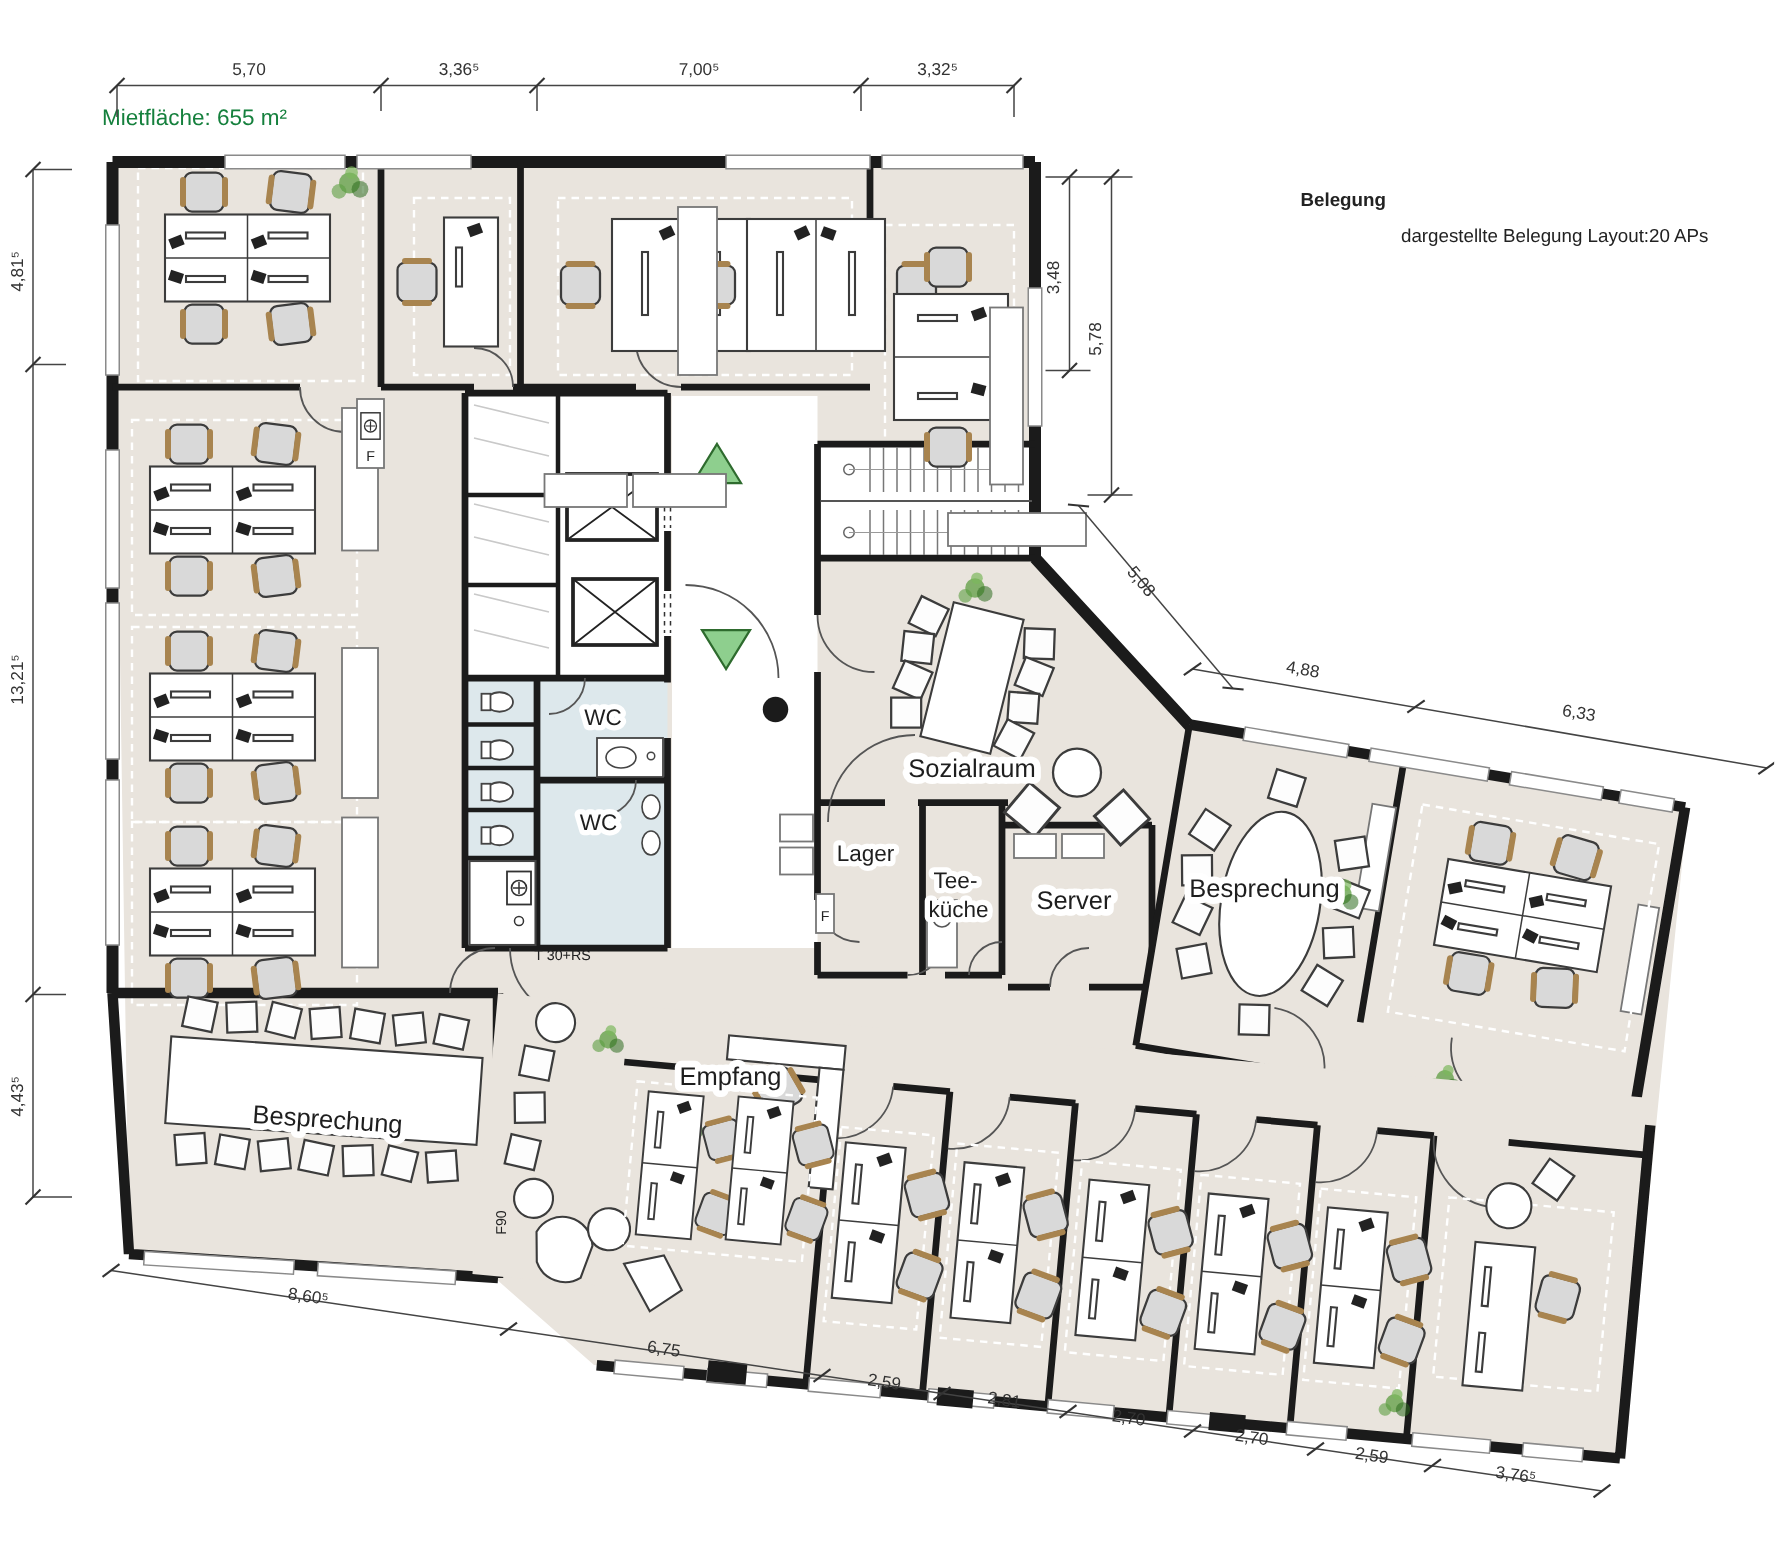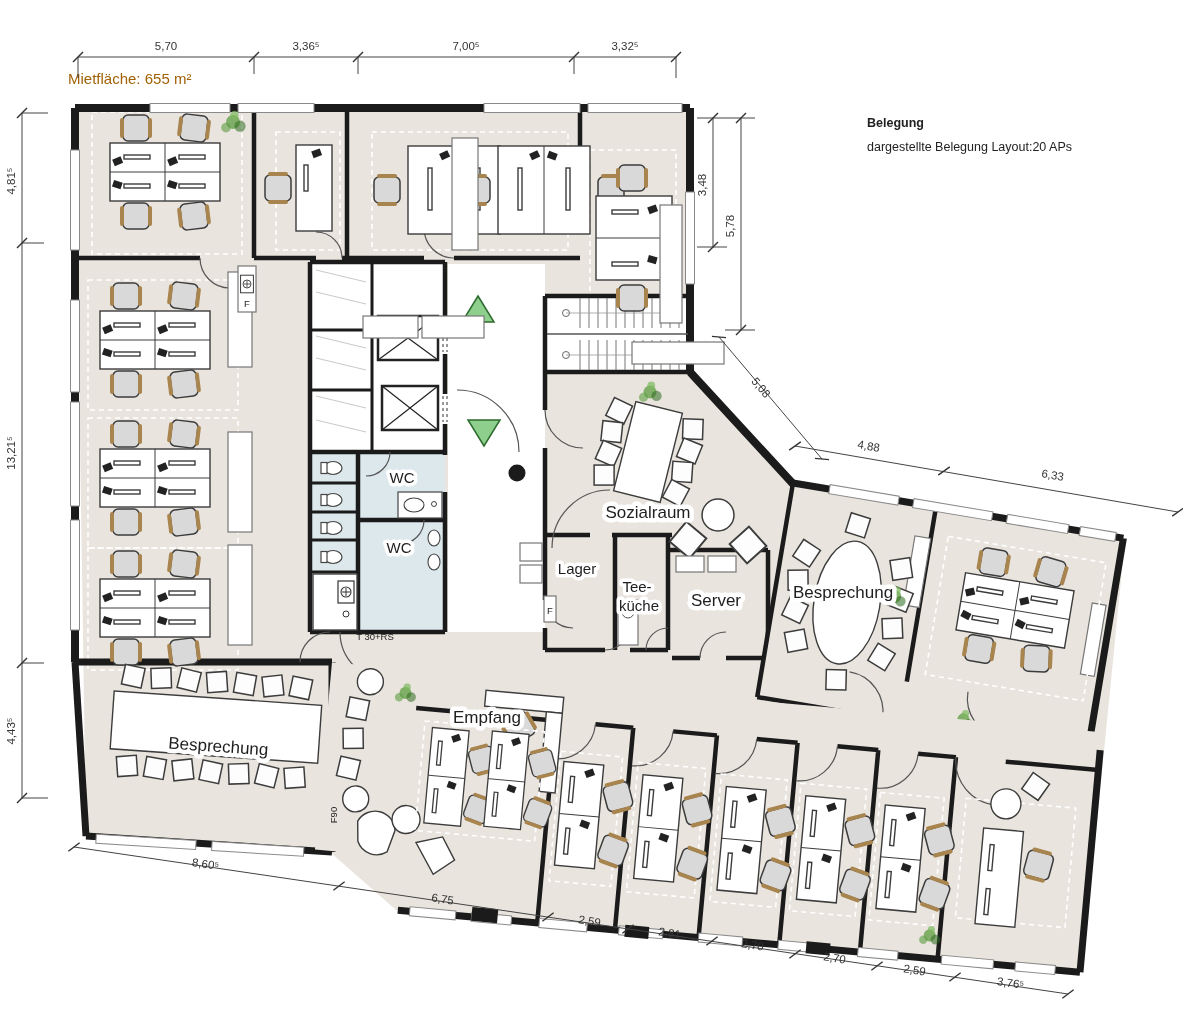--- a/index.html
+++ b/index.html
@@ -4,24 +4,24 @@
 <style>
   html,body{margin:0;padding:0;background:#fff;}
   #stage{position:relative;width:1183px;height:1034px;background:#fff;overflow:hidden;
          font-family:"Liberation Sans",sans-serif;}
   svg{position:absolute;left:0;top:0;}
   svg text{font-family:"Liberation Sans",sans-serif;fill:#222;}
   .room-label{font-size:17px;paint-order:stroke;stroke:#fff;stroke-width:9px;stroke-linejoin:round;fill:#1e1e1e;}
   .room-label-sm{font-size:15px;paint-order:stroke;stroke:#fff;stroke-width:7px;stroke-linejoin:round;fill:#1e1e1e;}
   .tiny-label{font-size:9.5px;fill:#222;}
   .dim{font-size:11.5px;fill:#333;}
-  .plan-title{position:absolute;left:68px;top:70px;font-size:15px;color:#a16207;}
-  .legend{position:absolute;left:867px;top:116px;width:272px;color:#222;}
+  .plan-title{position:absolute;left:68px;top:70px;font-size:15px;color:#15803d;}
+  .legend{position:absolute;left:867px;top:126px;width:272px;color:#222;}
   .legend-heading{font-size:12.5px;font-weight:bold;margin-bottom:10px;}
-  .legend-row{display:flex;justify-content:flex-start;font-size:12.5px;}
+  .legend-row{display:flex;justify-content:flex-end;font-size:12.5px;}
   .wall{stroke:#1b1b1b;fill:none;}
   .furn{fill:#fff;stroke:#3c3c3c;stroke-width:1.4;}
   .furnline{stroke:#3c3c3c;stroke-width:1;}
   .cab{fill:#fff;stroke:#777;stroke-width:1.2;}
   .win{fill:#fff;stroke:#8a8a8a;stroke-width:1;}
   .arc{fill:none;stroke:#555;stroke-width:1.2;}
   .zone{fill:none;stroke:#fff;stroke-width:1.6;stroke-dasharray:5 4;}
   .dimline{stroke:#444;stroke-width:1;fill:none;}
 </style>
 </head>

